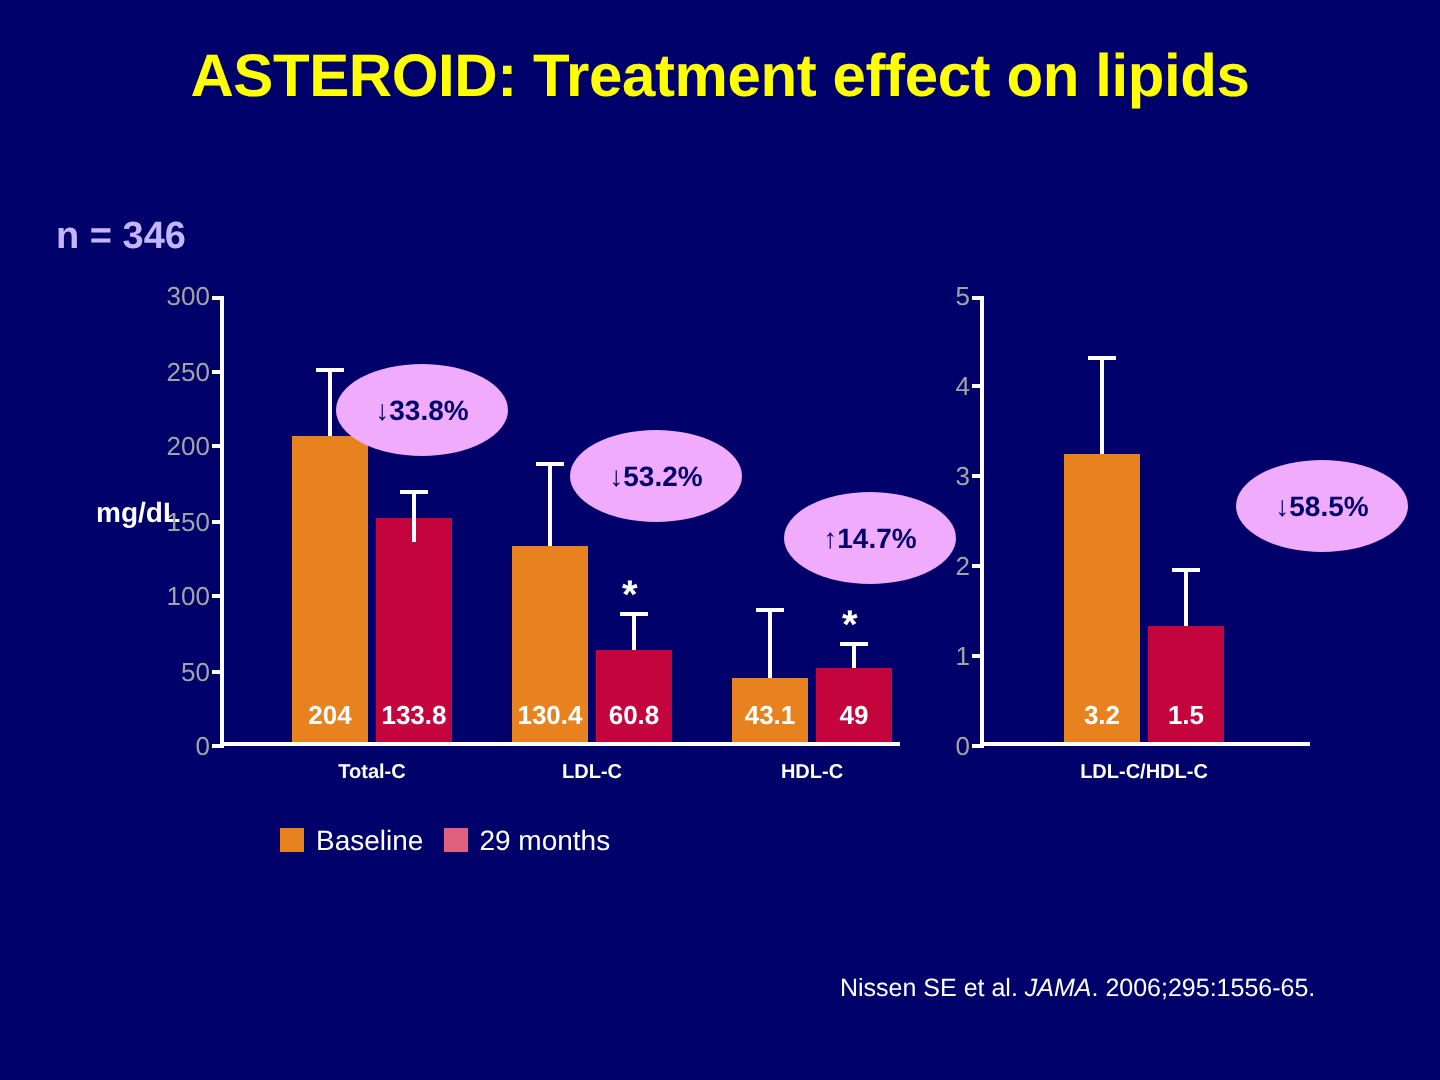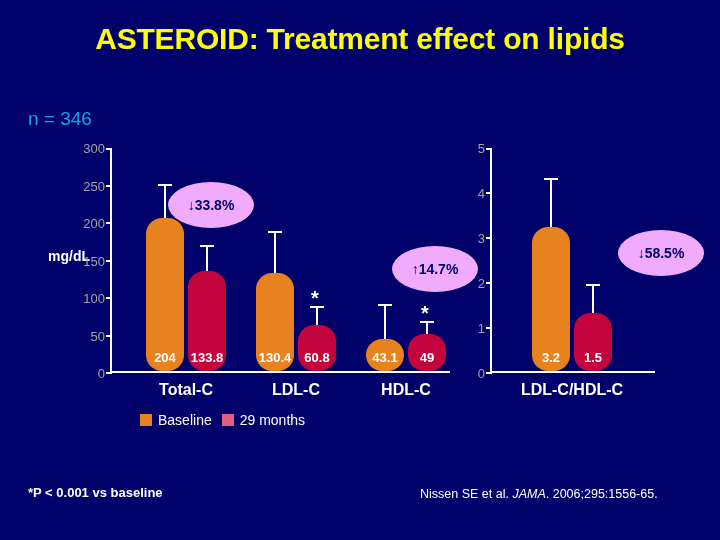--- a/index.html
+++ b/index.html
@@ -26,23 +26,23 @@
     width: 720px;
     text-align: center;
     color: #ffff00;
     font-size: 30px;
     font-weight: bold;
     letter-spacing: -0.2px;
   }
   #nlabel {
     position: absolute;
     left: 28px; top: 108px;
-    color: #0ea5e9;
+    color: #c4b5fd;
     font-size: 19px;
-    font-weight: normal;
+    font-weight: bold;
   }
   
   .panel {
     position: absolute;
   }
   #panelA { left: 110px; top: 148px; width: 340px; height: 225px; }
   #panelB { left: 490px; top: 148px; width: 165px; height: 225px; }
 
   .plot {
     position: absolute;
@@ -66,21 +66,20 @@
     position: absolute;
     right: 100%;
     width: 6px;
     height: 2px;
     background: #ffffff;
   }
   .bar {
     position: absolute;
     bottom: 0;
     box-sizing: border-box;
-    border-radius: 16px;
   }
   .bar.baseline { background: #e8821e; }
   .bar.months24 { background: #c4043c; }
   .barval {
     position: absolute;
     left: 0;
     width: 100%;
     bottom: 6px;
     text-align: center;
     color: #ffffff;
@@ -104,21 +103,21 @@
     font-size: 20px;
     font-weight: bold;
     line-height: 10px;
   }
   .xcat {
     position: absolute;
     top: 100%;
     margin-top: 10px;
     transform: translateX(-50%);
     color: #ffffff;
-    font-size: 16px;
+    font-size: 10px;
     font-weight: bold;
     white-space: nowrap;
   }
   #yaxis-label {
     position: absolute;
     left: 48px; top: 248px;
     color: #ffffff;
     font-size: 14px;
     font-weight: bold;
   }
@@ -200,21 +199,21 @@
       <div class="ytickmark" style="top:74px"></div>
       <div class="ytickmark" style="top:36.5px"></div>
       <div class="ytickmark" style="top:0px"></div>
 
       <div class="bar baseline" style="left:34px; width:38px; height:153px">
         <span class="barval">204</span>
       </div>
       <div class="errbar" style="left:52px; bottom:153px; height:32px"></div>
       <div class="errcap" style="left:46px; bottom:185px"></div>
 
-      <div class="bar months24" style="left:76px; width:38px; height:100px">
+      <div class="bar months24" style="left:76px; width:38px; height:112px">
         <span class="barval">133.8</span>
       </div>
       <div class="errbar" style="left:94px; bottom:100px; height:24px"></div>
       <div class="errcap" style="left:88px; bottom:124px"></div>
 
       <div class="xcat" style="left:74px">Total-C</div>
 
       <div class="bar baseline" style="left:144px; width:38px; height:98px">
         <span class="barval">130.4</span>
       </div>
@@ -274,30 +273,30 @@
         <span class="barval">1.5</span>
       </div>
       <div class="errbar" style="left:100px; bottom:58px; height:27px"></div>
       <div class="errcap" style="left:94px; bottom:85px"></div>
 
       <div class="xcat" style="left:80px">LDL-C/HDL-C</div>
     </div>
   </div>
 
   <div class="bubble" style="left:168px; top:182px; width:86px; height:46px;">↓33.8%</div>
+  <div class="bubble" style="left:285px; top:215px; width:86px; height:46px;">↓53.2%</div>
   <div class="bubble" style="left:392px; top:246px; width:86px; height:46px;">↑14.7%</div>
   <div class="bubble" style="left:618px; top:230px; width:86px; height:46px;">↓58.5%</div>
 
   <div id="legend">
     <div class="legend-item">
       <span class="swatch baseline"></span>
       <span>Baseline</span>
     </div>
     <div class="legend-item">
       <span class="swatch months24"></span>
       <span>29 months</span>
     </div>
   </div>
 
-  <div id="footnote">*P &lt; 0.001 vs baseline</div>
   <div id="citation"><span>Nissen SE et al. </span><i>JAMA</i><span>. 2006;295:1556-65.</span></div>
 
 </div>
 
 </body></html>

